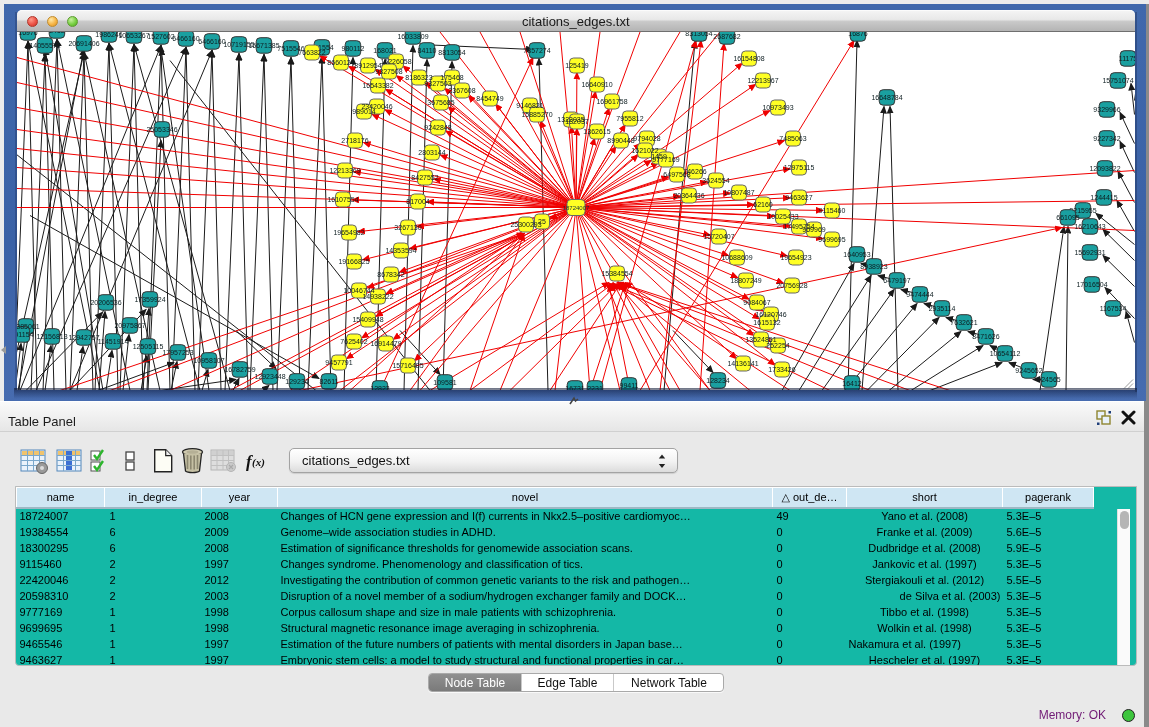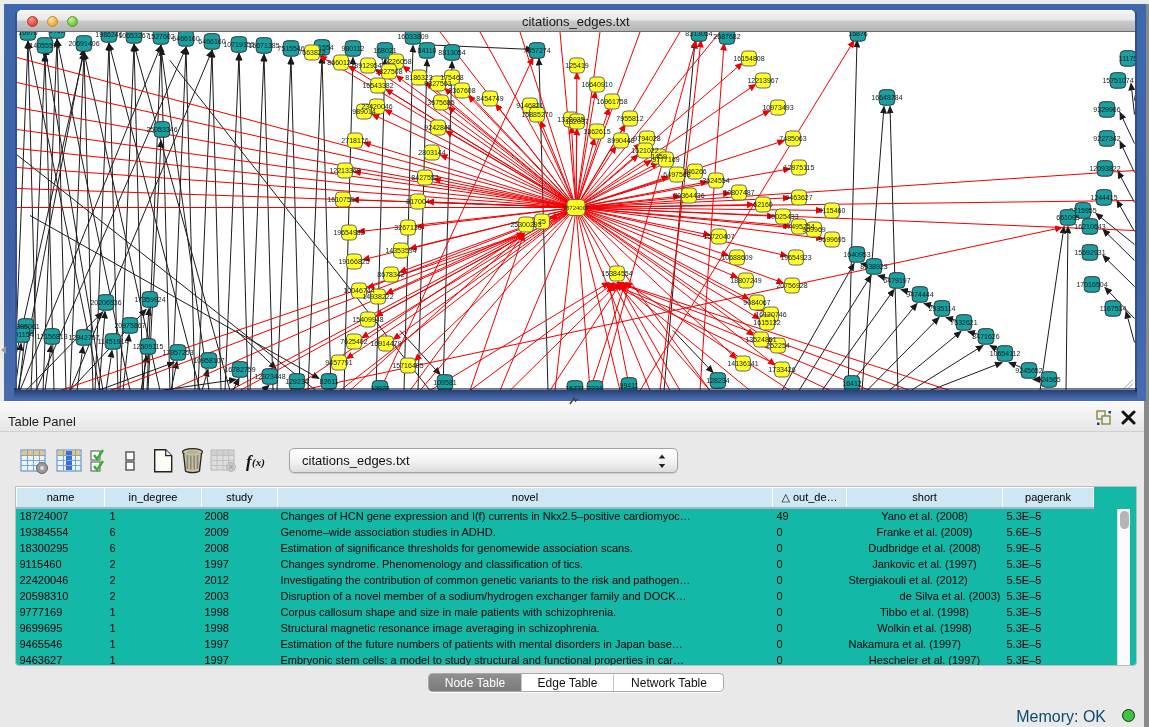--- a/index.html
+++ b/index.html
@@ -24,21 +24,21 @@
 table{border-collapse:collapse;table-layout:fixed;font-size:11px;color:#000;width:1077px}
 th{background:#cfe6f3;border:1px solid #ffffff;border-bottom:2px solid #9fb8c4;font-weight:normal;height:20px;font-size:11px;padding:0}
 td{height:16px;padding:0 2px;white-space:nowrap;overflow:hidden}
 .sb{position:absolute;right:6px;top:22px;width:13px;height:156px;background:#fafafa;border-left:1px solid #e0e0e0}
 .sbth{position:absolute;left:2px;top:2px;width:9px;height:18px;border-radius:5px;background:#b5b5b5}
 .tabsrow{position:absolute;left:0;top:272px;width:100%;height:26px}
 .pill{position:absolute;left:428px;top:0;width:296px;height:19px;border:1px solid #a9a9a9;border-radius:4px;background:#fff;box-shadow:0 1px 0 rgba(255,255,255,.7);font-size:12px}
 .seg{position:absolute;top:0;height:100%;text-align:center;line-height:18px;color:#111}
 .seg.sel{background:linear-gradient(180deg,#909090,#7a7a7a);color:#fff;border-radius:3px 0 0 3px}
 .statusbar{position:absolute;left:0;top:298px;width:100%;height:28px}
-.mem{position:absolute;right:38px;top:9px;font-size:16px;color:#0c4a6e}
+.mem{position:absolute;right:38px;top:9px;font-size:12px;color:#701a75}
 .dot{position:absolute;right:9px;top:10px;width:13px;height:13px;border-radius:50%;background:#3dc53d;border:1.5px solid #222}
 .lefttri{position:absolute;left:1px;top:346px;width:0;height:0;border-top:4px solid transparent;border-bottom:4px solid transparent;border-right:5px solid #9a9a9a}
 .grip{position:absolute;left:568px;top:396px;width:12px;height:9px}
 </style></head><body>
 <div class="desktop"></div>
 <div class="lefttri"></div>
 <div class="winshadowL"></div>
 <div class="win">
   <div class="titlebar">
       <div class="title">citations_edges.txt</div>
@@ -674,21 +674,21 @@
           <col style="width:76px">
           <col style="width:495px">
           <col style="width:74px">
           <col style="width:156px">
           <col style="width:91px">
         </colgroup>
     <tbody>
           <tr>
             <th>name</th>
             <th>in_degree</th>
-            <th>study</th>
+            <th>year</th>
             <th>novel</th>
             <th>△ out_de…</th>
             <th>short</th>
             <th>pagerank</th>
           </tr>
     <tr>
             <td style="padding-left:3px">18724007</td>
             <td style="padding-left:5px">1</td>
             <td style="padding-left:3px">2008</td>
             <td style="padding-left:3px">Changes of HCN gene expression and I(f) currents in Nkx2.5–positive cardiomyoc…</td>
@@ -722,21 +722,21 @@
             <td style="padding-left:4px">0</td>
             <td style="text-align:center">Jankovic et al. (1997)</td>
             <td style="padding-left:4px">5.3E–5</td>
           </tr>
 <tr>
             <td style="padding-left:3px">22420046</td>
             <td style="padding-left:5px">2</td>
             <td style="padding-left:3px">2012</td>
             <td style="padding-left:3px">Investigating the contribution of common genetic variants to the risk and pathogen…</td>
             <td style="padding-left:4px">0</td>
-            <td style="">Stergiakouli et al. (2012)</td>
+            <td style="text-align:center">Stergiakouli et al. (2012)</td>
             <td style="padding-left:4px">5.5E–5</td>
           </tr>
 <tr>
             <td style="padding-left:3px">20598310</td>
             <td style="padding-left:5px">2</td>
             <td style="padding-left:3px">2003</td>
             <td style="padding-left:3px">Disruption of a novel member of a sodium/hydrogen exchanger family and DOCK…</td>
             <td style="padding-left:4px">0</td>
             <td style="text-align:right">de Silva et al. (2003)</td>
             <td style="padding-left:4px">5.3E–5</td>

